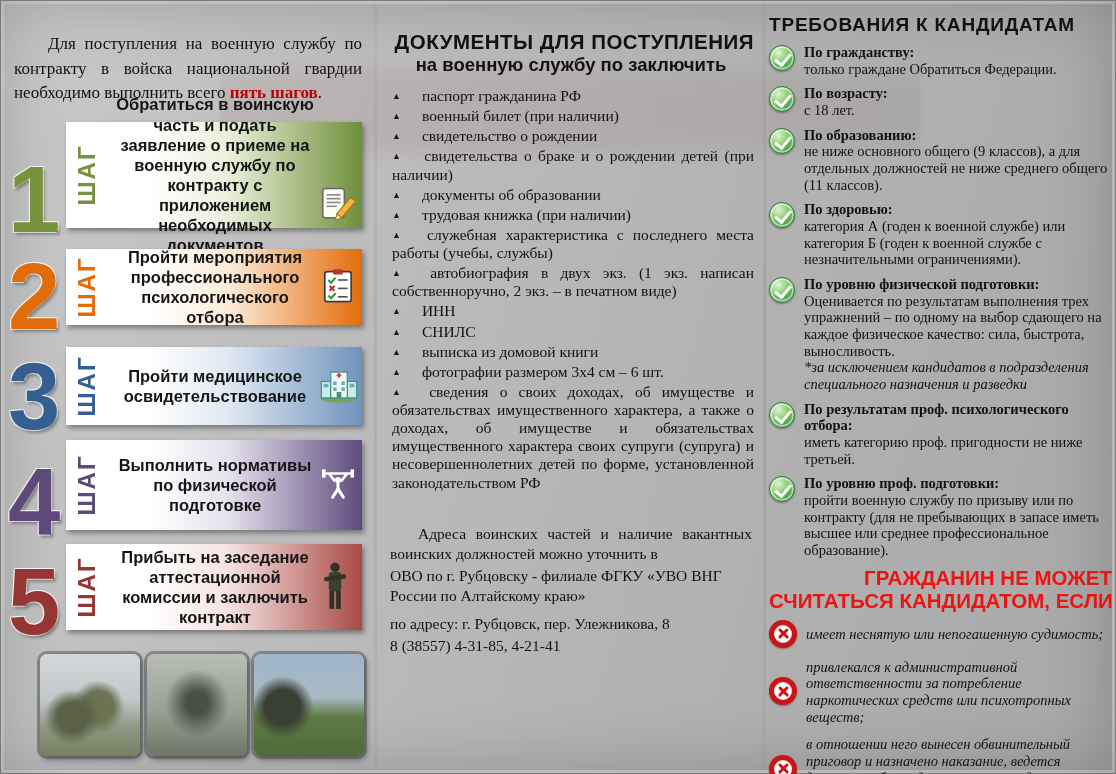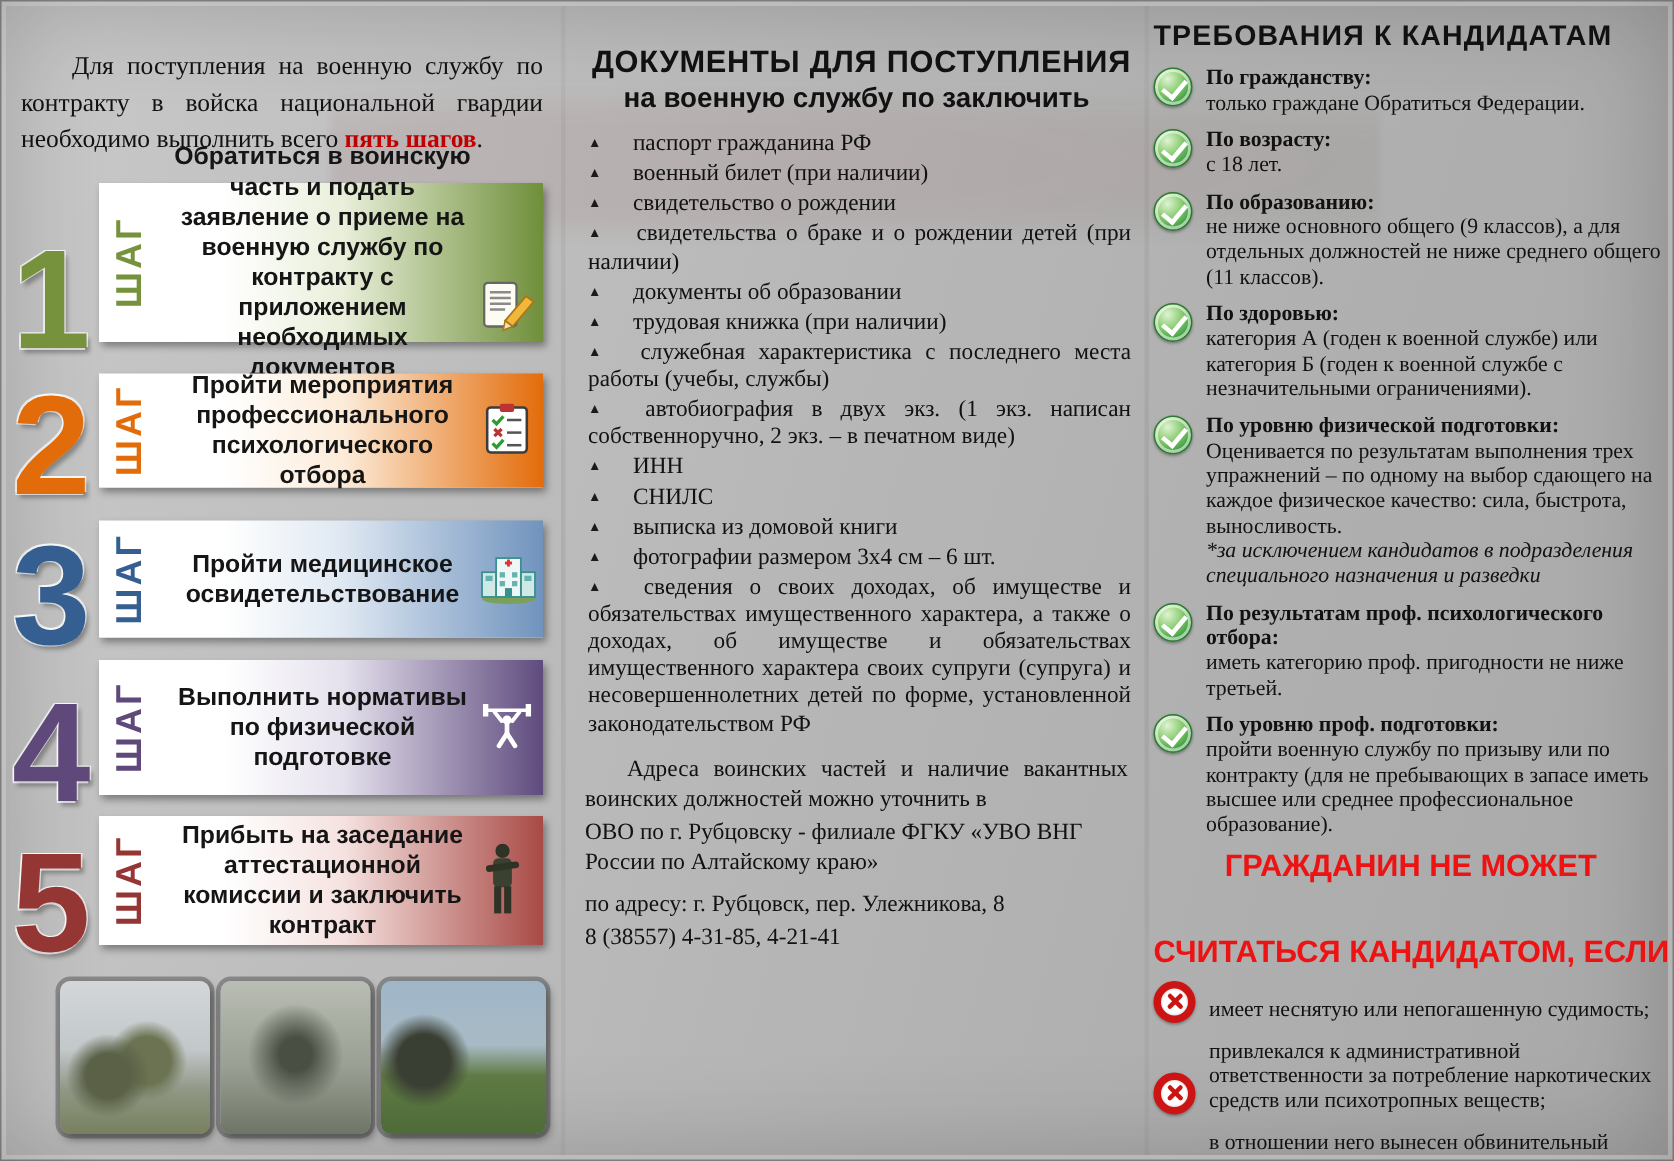--- a/index.html
+++ b/index.html
@@ -58,43 +58,43 @@
 
   
   .col-mid{position:absolute; left:382px; top:8px; width:378px; height:760px; padding:0 6px;}
   .mid-intro{font-size:17px; line-height:1.42; text-align:justify; text-indent:34px;}
   .mid-headings{margin-top:22px; text-align:center; font-family:"Liberation Sans", sans-serif; font-weight:800;}
   .mid-h1{font-size:20.5px; letter-spacing:.5px;text-align:right;}
   .mid-h2{font-size:18.5px;}
   .docs{margin-top:11px; font-size:15.5px; line-height:1.17;}
   .doc-item{margin:2px 0 2px 4px; text-align:justify;}
   .tri{font-size:9px; margin-right:21px; position:relative; top:-2px; color:#1a1a1a;}
-  .mid-footer{margin-top:11px; font-size:15.5px; line-height:1.3; padding:0 2px;}
+  .mid-footer{margin-top:32px; font-size:15.5px; line-height:1.3; padding:0 2px;}
   .f-para{text-indent:28px; text-align:justify;}
   .f-line{margin-top:2px;}
   .f-line.gap{margin-top:8px;}
 
   
   .col-right{position:absolute; left:769px; top:8px; width:343px; height:760px;}
   .right-title{text-align:left; font-family:"Liberation Sans", sans-serif; font-weight:800;
     font-size:19px; letter-spacing:.8px; margin:6px 0 8px;}
   .req-item{display:flex; gap:9px; margin-bottom:8px;}
   .check-icon{flex:none; width:26px; height:26px; border-radius:50%; position:relative; margin-top:1px;
     background:radial-gradient(circle at 35% 28%, #dff3d3, #8ccd74 40%, #3f9e43 72%, #2e7d33);
     box-shadow:inset 0 0 0 2px rgba(255,255,255,.55), 0 1px 2px rgba(0,0,0,.35);
     border:1.5px solid #2c7a31;}
   .check-icon::after{content:""; position:absolute; left:8px; top:4px; width:7px; height:13px;
     border-right:3.5px solid #fff; border-bottom:3.5px solid #fff; transform:rotate(40deg);}
   .req-text{font-size:14.5px; line-height:1.15;}
   .req-title{font-weight:bold;}
   .req-note{font-style:italic;}
   .prohibit-title{color:#ee1313; font-family:"Liberation Sans", sans-serif; font-weight:800;
-    font-size:20.5px; line-height:1.12; text-align:center; margin:8px 0 7px;}
-  .prohibit-title .l2{display:block; white-space:nowrap;margin-top:34px;}
-  .proh-item{display:flex; gap:9px; margin-bottom:9px; align-items:flex-end;}
+    font-size:20.5px; line-height:1.12; text-align:right; margin:8px 0 7px;}
+  .prohibit-title .l2{display:block; white-space:nowrap;}
+  .proh-item{display:flex; gap:9px; margin-bottom:9px; align-items:center;font-style:italic;}
   .x-icon{flex:none; width:28px; height:28px; border-radius:50%; background:#fff; position:relative;
     border:5px solid #cc1414; box-shadow:0 1px 2px rgba(0,0,0,.35), inset 0 0 2px rgba(0,0,0,.25);}
   .x-icon::before,.x-icon::after{content:""; position:absolute; left:2.5px; top:7.5px; width:13px; height:3.2px;
     background:#cc1414; border-radius:2px;}
   .x-icon::before{transform:rotate(45deg);} .x-icon::after{transform:rotate(-45deg);}
   .proh-text{font-size:14.5px; line-height:1.15; padding-top:2px;}
 </style>
 </head>
 <body>
 

